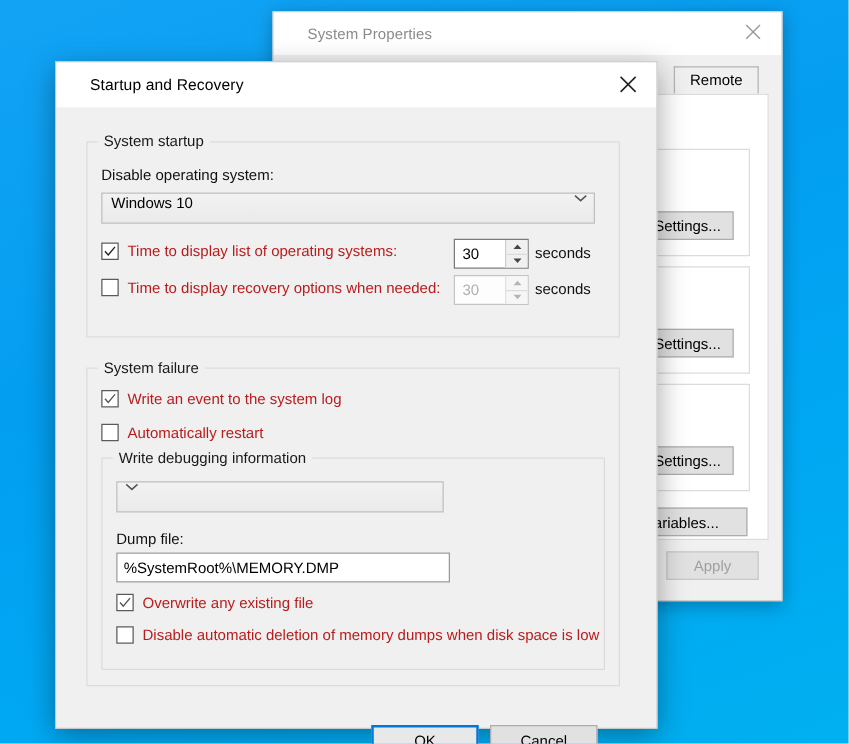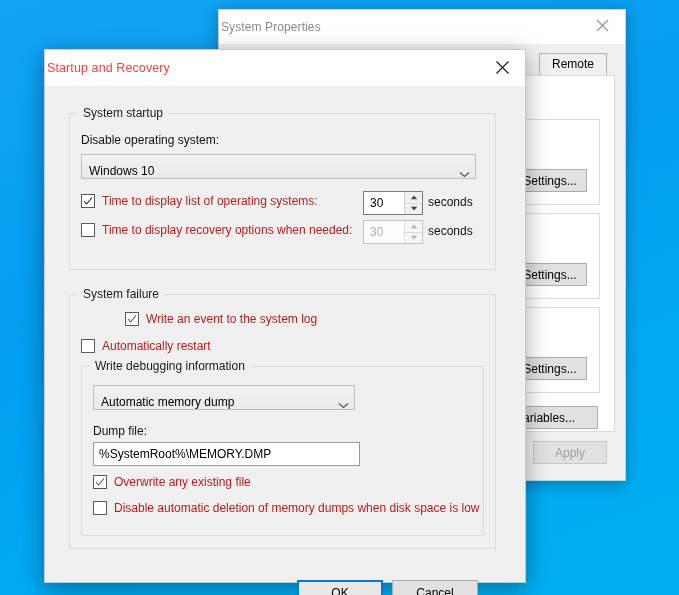--- a/index.html
+++ b/index.html
@@ -31,21 +31,21 @@
     box-shadow: 0 3px 14px rgba(0,0,0,0.30);
   }
   .titlebar {
     height: 31px;
     background: #ffffff;
     display: flex;
     align-items: center;
     position: relative;
   }
   .titlebar .title {
-    padding-left: 2px;
+    padding-left: 27px;
     font-size: 12px;
     letter-spacing: 0.1px;
   }
   .win-close {
     position: absolute;
     right: 0;
     top: 0;
     width: 45px;
     height: 30px;
     display: flex;
@@ -152,21 +152,21 @@
   #startup {
     left: 44px;
     top: 49px;
     width: 480px;
     height: 532px;
     border: 1px solid #c8c8c8;
     box-shadow: 0 6px 22px rgba(0,0,0,0.35);
     background: #f0f0f0;
   }
   #startup .titlebar { height: 36px; background:#fff; }
-  #startup .title { color: #ef4444; font-size: 12.5px; }
+  #startup .title { color: #000000; font-size: 12.5px; }
   #startup .win-close { height: 35px; }
   #startup .win-close svg line { stroke: #222; }
 
   .su-body {
     position: absolute;
     left: 0; right: 0;
     top: 36px; bottom: 0;
     background: #f0f0f0;
   }
 
@@ -194,21 +194,21 @@
     white-space: nowrap;
   }
 
   
   .combo {
     position: absolute;
     height: 23px;
     background: linear-gradient(#f2f2f2, #eaeaea);
     border: 1px solid #bfbfbf;
     display: flex;
-    align-items: flex-end;
+    align-items: flex-start;
     cursor: default;
   }
   .combo .combo-text {
     padding-left: 7px;
     font-size: 12px;
     flex: 1;
     white-space: nowrap;
     overflow: hidden;
   }
   .combo .combo-arrow {
@@ -424,39 +424,38 @@
               </svg>
           </span>
         </span>
       </div>
       <span class="lbl" style="left:358px; top:110px;">seconds</span>
     </div>
 
     <div class="grp" style="left:24px; top:208px; width:425px; height:253px;">
       <span class="grp-title">System failure</span>
 
-      <div class="cb-row" style="left:11px; top:17px;margin-left:44px;">
+      <div class="cb-row" style="left:11px; top:17px;">
         <span class="cbox">
           <svg width="12" height="12" viewBox="0 0 12 12">
             <polyline points="2,6 4.6,9 10,2.5" fill="none" stroke="#555" stroke-width="1.1"></polyline>
           </svg>
         </span>
         <span class="cb-label">Write an event to the system log</span>
       </div>
 
       <div class="cb-row" style="left:11px; top:44px;">
         <span class="cbox"></span>
         <span class="cb-label">Automatically restart</span>
       </div>
 
       <div class="grp" style="left:11px; top:71px; width:401px; height:168px;">
         <span class="grp-title">Write debugging information</span>
 
         <div class="combo" style="left:11px; top:18px; width:260px;">
-          <span class="combo-text">Automatic memory dump</span>
           <span class="combo-arrow">
             <svg width="11" height="7" viewBox="0 0 11 7">
               <polyline points="1,1.5 5.5,5.5 10,1.5" fill="none" stroke="#555" stroke-width="1.2"></polyline>
             </svg>
           </span>
         </div>
 
         <span class="lbl" style="left:11px; top:57px;">Dump file:</span>
 
         <div class="textbox" style="left:11px; top:75px; width:265px;">

